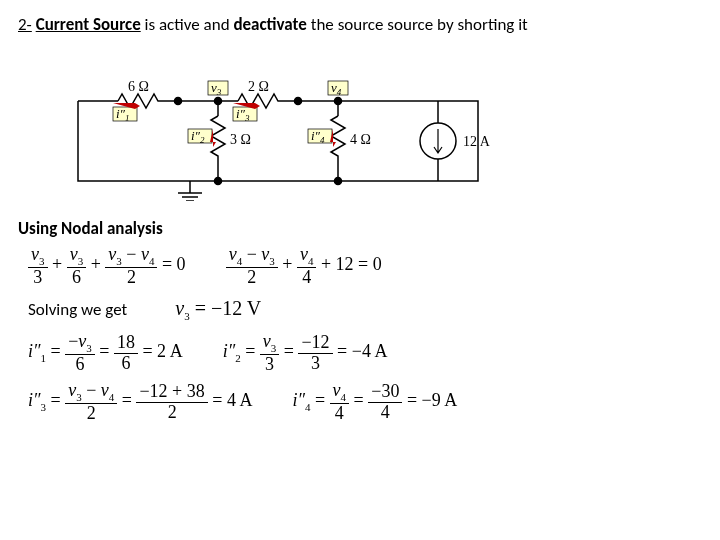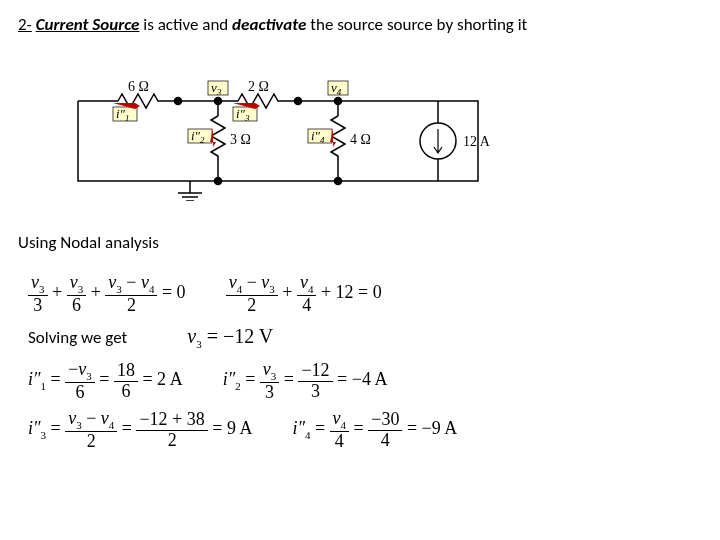--- a/index.html
+++ b/index.html
@@ -10,34 +10,34 @@
     width: 720px;
     height: 540px;
     box-sizing: border-box;
     color: #000;
     background: #fff;
   }
   .title-line {
     margin-bottom: 10px;
   }
   .title-line .prefix { text-decoration: underline; }
-  .title-line b { font-weight: bold; font-style: italic; }
+  .title-line b { font-weight: bold; }
   .circuit {
     width: 460px;
     height: 150px;
     margin: 6px 0 6px 40px;
   }
-  .text-line { margin: 20px 0; }
+  .text-line { margin: 6px 0; font-weight: bold; }
   .eq-row { display: flex; align-items: center; gap: 40px; margin: 6px 0 6px 10px; }
   .eq-row .eq { font-family: 'Times New Roman', serif; font-size: 18px; }
   .frac { display: inline-block; vertical-align: middle; text-align: center; line-height: 1.1; }
   .frac .num { display: block; border-bottom: 1px solid #000; padding: 0 3px; }
   .frac .den { display: block; padding: 0 3px; }
   .sub { font-size: 11px; vertical-align: sub; }
-  .solving { display: flex; align-items: center; gap: 60px; margin: 10px 0 10px 10px; }
+  .solving { display: flex; align-items: center; gap: 48px; margin: 10px 0 10px 10px; }
   .solving .label { font-family: Calibri, Arial, sans-serif; }
   .solving .res { font-family: 'Times New Roman', serif; font-size: 20px; font-weight: normal; }
 </style>
 </head>
 <body>
 
 
 
 <div class="title-line">
   <span class="prefix">2-</span>
@@ -135,21 +135,21 @@
     <span>= −4 A</span>
   </span>
 </div>
 
 <div class="eq-row">
   <span class="eq">
     <i>i″</i><span class="sub">3</span> =
     <span class="frac"><span class="num"><i>v</i><span class="sub">3</span> − <i>v</i><span class="sub">4</span></span><span class="den">2</span></span>
     <span>=</span>
     <span class="frac"><span class="num">−12 + 38</span><span class="den">2</span></span>
-    <span>= 9 A</span>
+    <span>= 4 A</span>
   </span>
   <span class="eq">
     <i>i″</i><span class="sub">4</span> =
     <span class="frac"><span class="num"><i>v</i><span class="sub">4</span></span><span class="den">4</span></span>
     <span>=</span>
     <span class="frac"><span class="num">−30</span><span class="den">4</span></span>
     <span>= −9 A</span>
   </span>
 </div>
 

